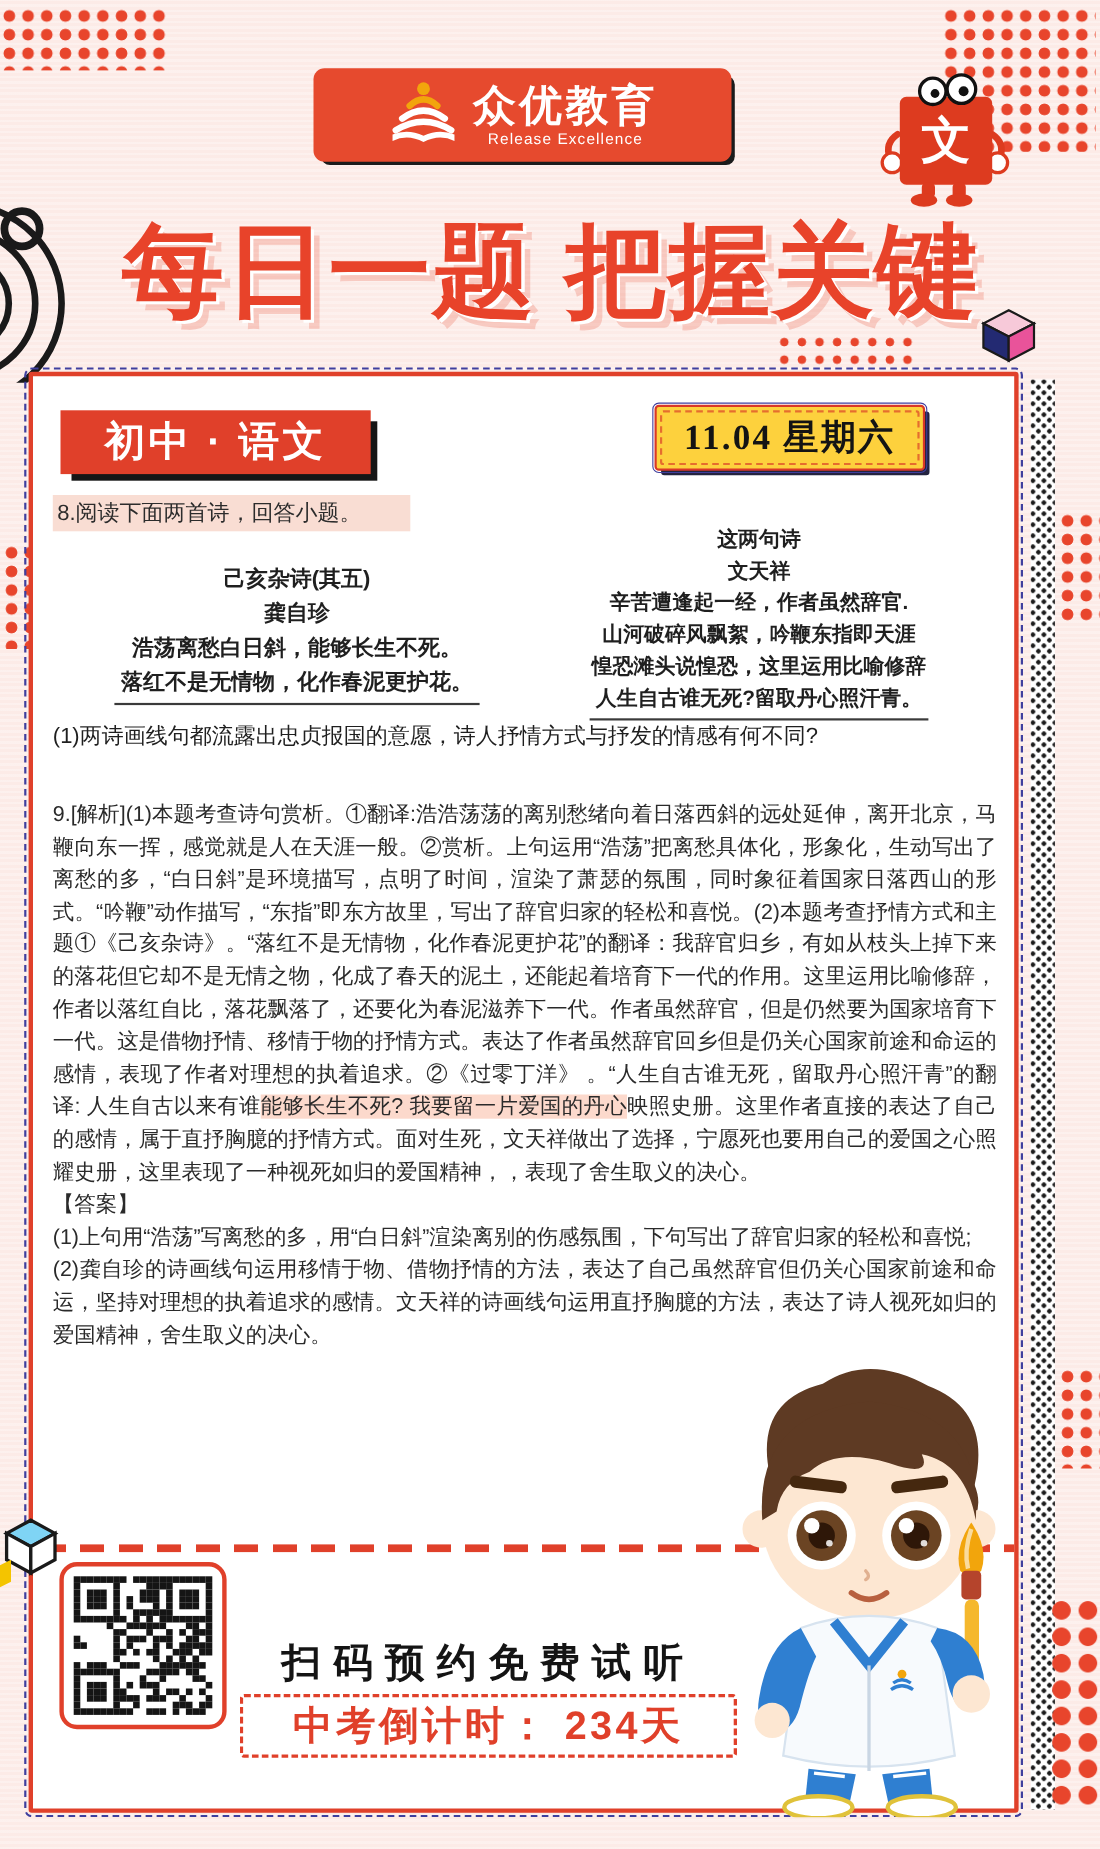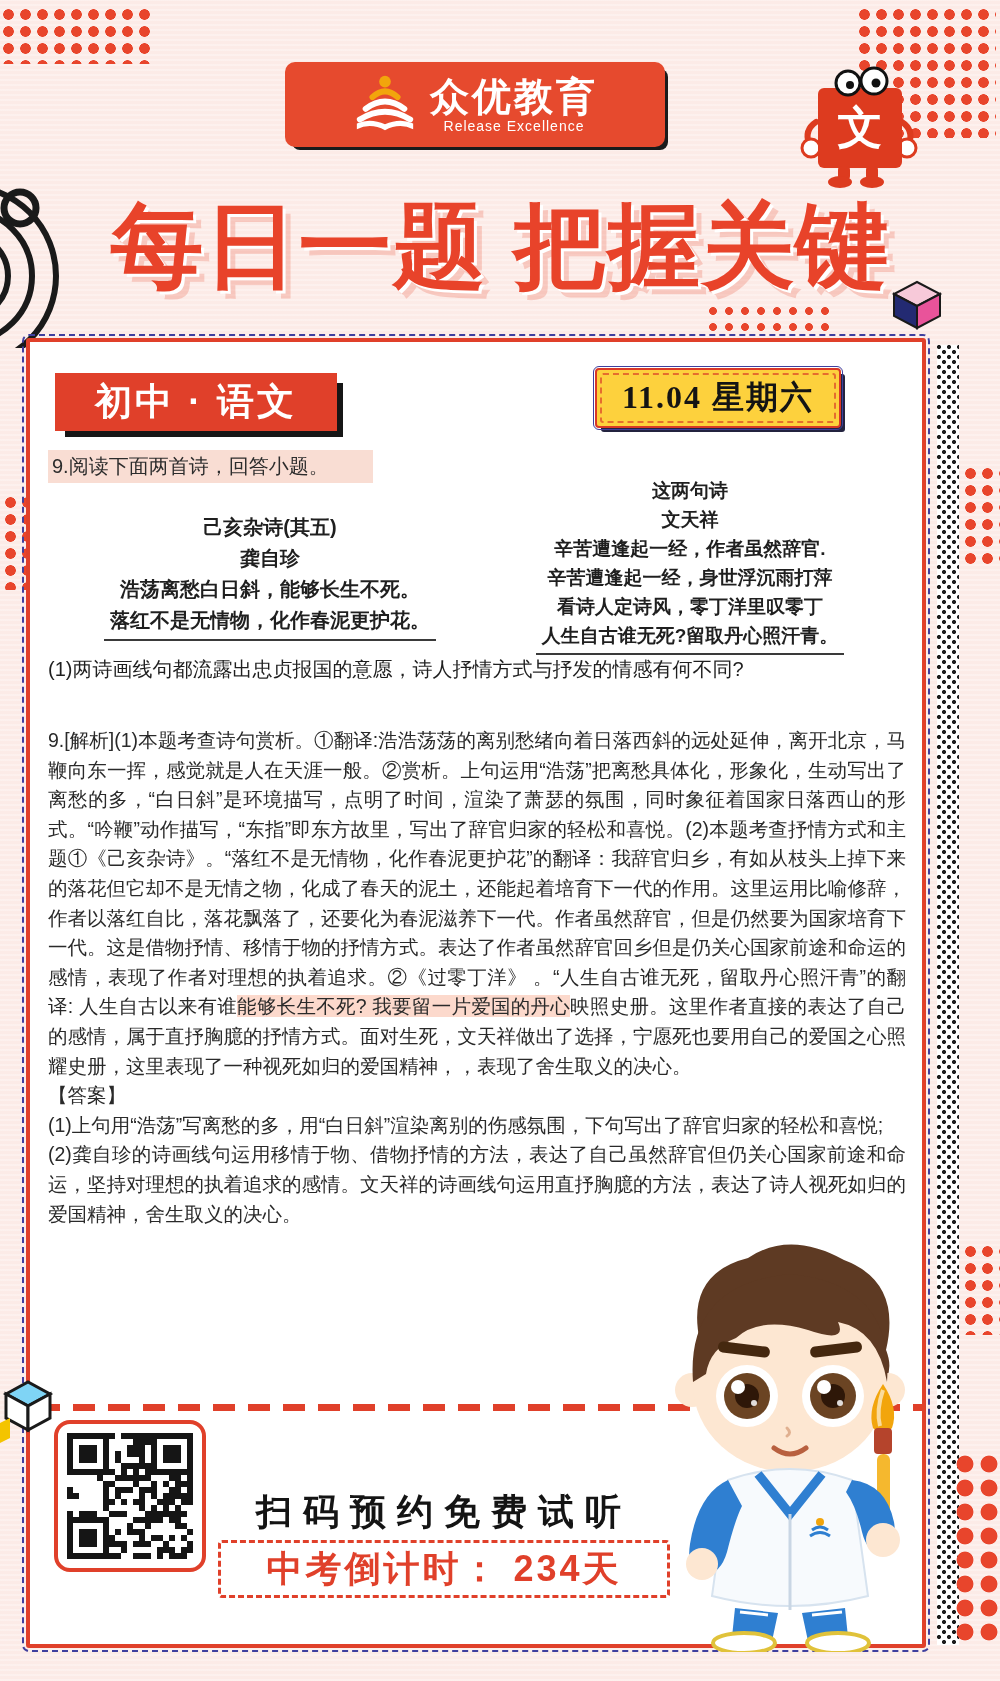--- a/index.html
+++ b/index.html
@@ -210,36 +210,36 @@
   <div class="glyph">文</div>
 </div>
 
 <div class="abs page-title">每日一题 把握关键</div>
 
 <div class="abs card">
   <div class="abs subject-badge">初中 · 语文</div>
   <div class="abs date-badge">11.04 星期六</div>
 
   <div class="abs q-intro">
-    <span class="hl">9.阅读下面两首诗，回答小题。</span>
+    <span class="hl">8.阅读下面两首诗，回答小题。</span>
   </div>
 
   <div class="abs poem poem-left">
     <div>己亥杂诗(其五)</div>
     <div>龚自珍</div>
     <div>浩荡离愁白日斜，能够长生不死。</div>
     <div><span class="u">落红不是无情物，化作春泥更护花。</span></div>
   </div>
 
   <div class="abs poem poem-right">
     <div>这两句诗</div>
     <div>文天祥</div>
     <div>辛苦遭逢起一经，作者虽然辞官.</div>
-    <div>辛苦遭逢起一经，身世浮沉雨打萍</div>
-    <div>看诗人定诗风，零丁洋里叹零丁</div>
+    <div>山河破碎风飘絮，吟鞭东指即天涯</div>
+    <div>惶恐滩头说惶恐，这里运用比喻修辞</div>
     <div><span class="u">人生自古谁无死?留取丹心照汗青。</span></div>
   </div>
 
   <div class="abs questions">
     <div>(1)两诗画线句都流露出忠贞报国的意愿，诗人抒情方式与抒发的情感有何不同?</div>
   </div>
 
   <div class="abs analysis">
     <div class="para"><span>9.[解析](1)本题考查诗句赏析。①翻译:浩浩荡荡的离别愁绪向着日落西斜的远处延伸，离开北京，马鞭向东一挥，感觉就是人在天涯一般。②赏析。上句运用“浩荡”把离愁具体化，形象化，生动写出了离愁的多，“白日斜”是环境描写，点明了时间，渲染了萧瑟的氛围，同时象征着国家日落西山的形式。“吟鞭”动作描写，“东指”即东方故里，写出了辞官归家的轻松和喜悦。(2)本题考查抒情方式和主题①《己亥杂诗》。“落红不是无情物，化作春泥更护花”的翻译：我辞官归乡，有如从枝头上掉下来的落花但它却不是无情之物，化成了春天的泥土，还能起着培育下一代的作用。这里运用比喻修辞，作者以落红自比，落花飘落了，还要化为春泥滋养下一代。作者虽然辞官，但是仍然要为国家培育下一代。这是借物抒情、移情于物的抒情方式。表达了作者虽然辞官回乡但是仍关心国家前途和命运的感情，表现了作者对理想的执着追求。②《过零丁洋》 。“人生自古谁无死，留取丹心照汗青”的翻译: 人生自古以来有谁</span><span class="hl">能够长生不死? 我要留一片爱国的丹心</span><span>映照史册。这里作者直接的表达了自己的感情，属于直抒胸臆的抒情方式。面对生死，文天祥做出了选择，宁愿死也要用自己的爱国之心照耀史册，这里表现了一种视死如归的爱国精神，，表现了舍生取义的决心。</span></div>
     <div>【答案】</div>

